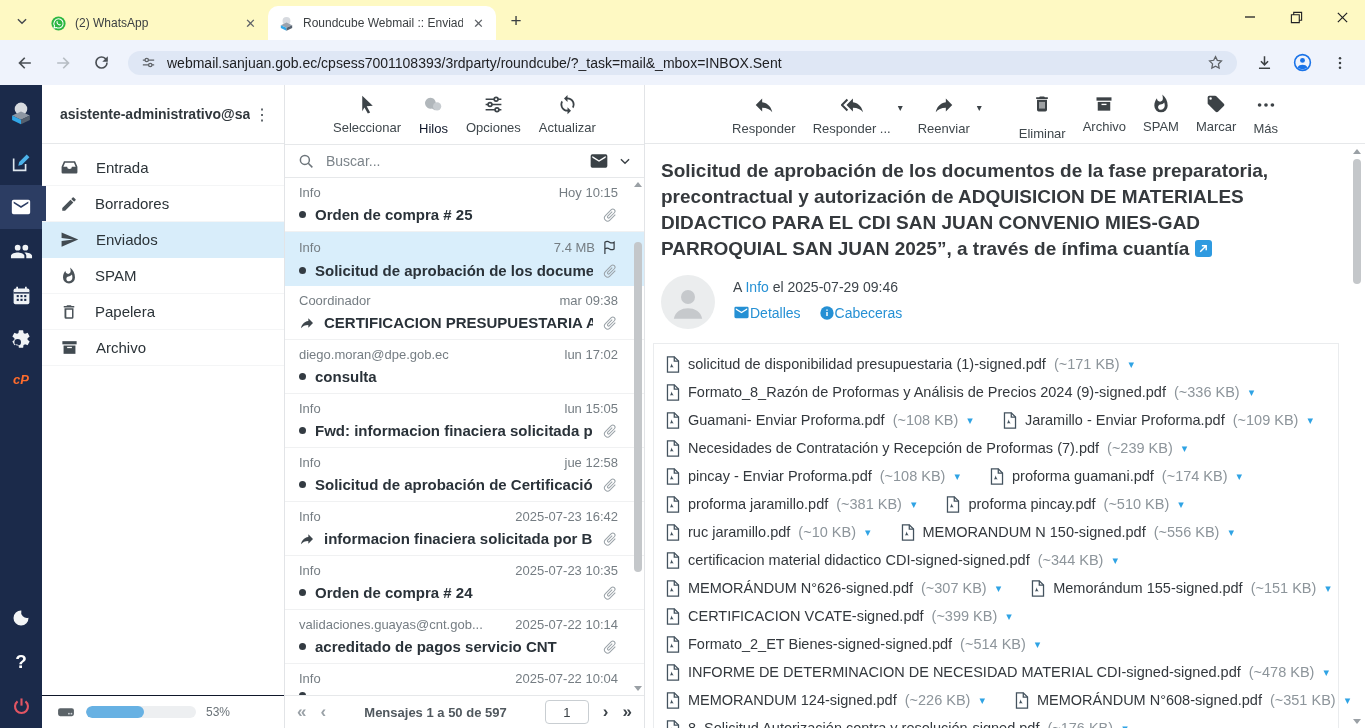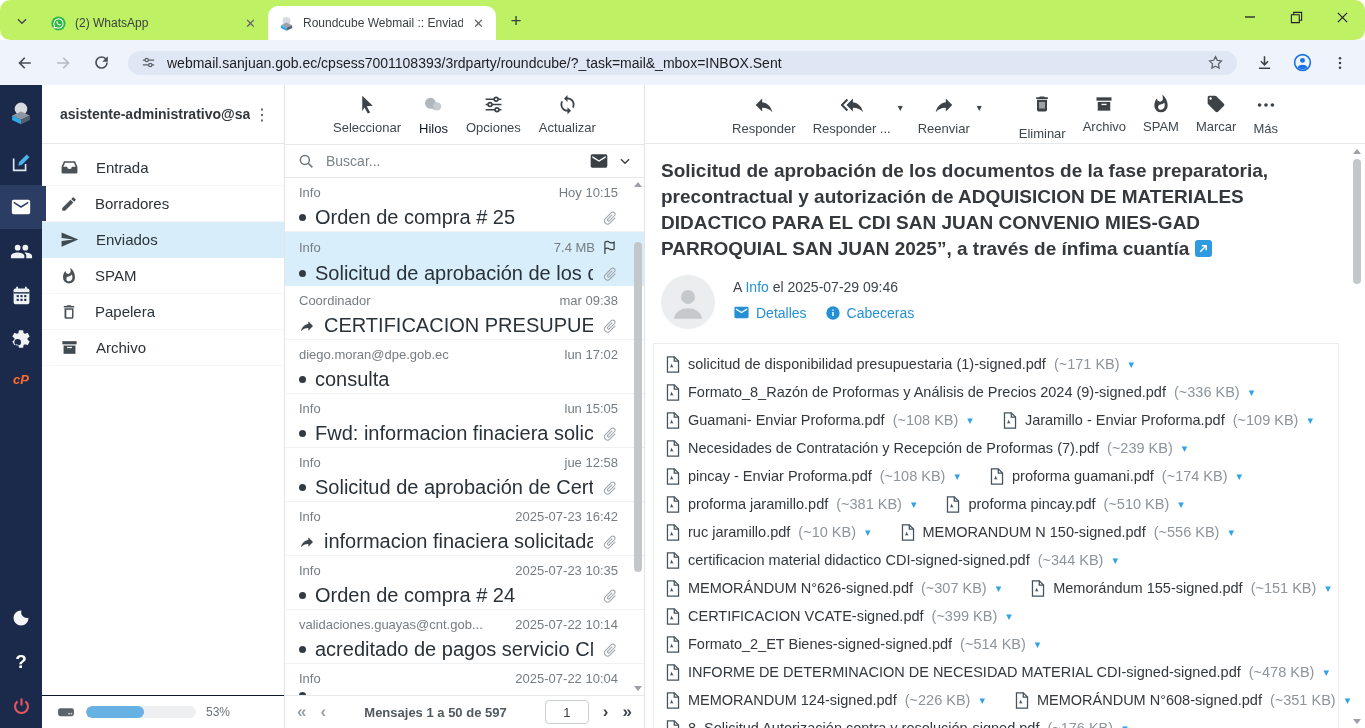--- a/index.html
+++ b/index.html
@@ -1,20 +1,20 @@
 <!DOCTYPE html>
 <html><head>
 <meta charset="utf-8">
 <style>
   html,body{margin:0;padding:0;background:#9aa7bd;font-family:"Liberation Sans",sans-serif;}
   *{box-sizing:border-box;}
   .screen{position:relative;width:1365px;height:728px;background:#fff;overflow:hidden;}
 
   
-  .tabstrip{height:40px;background:#bef264;display:flex;align-items:flex-end;position:relative;border-radius:10px;}
+  .tabstrip{height:40px;background:#fef9c3;display:flex;align-items:flex-end;position:relative;}
   .tabsearch{width:28px;height:28px;margin:0 4px 5px 8px;border-radius:8px;display:flex;align-items:center;justify-content:center;color:#45494e;}
   .tab{display:flex;align-items:center;gap:8px;width:228px;height:34px;padding:0 10px;border-radius:10px 10px 0 0;font-size:12px;color:#3c4043;}
   .tab.active{background:#fff;}
   .tab .tlabel{flex:1;white-space:nowrap;overflow:hidden;}
   .tab .tclose{font-size:13px;color:#5f6368;padding:0 2px;}
   .newtab{width:28px;height:28px;margin:0 0 5px 6px;display:flex;align-items:center;justify-content:center;font-size:19px;color:#3c4043;}
   .wincontrols{position:absolute;right:0;top:0;height:34px;display:flex;}
   .wc{width:46px;height:34px;display:flex;align-items:center;justify-content:center;color:#202124;font-size:13px;}
   .navbar{height:45px;background:#eff3fc;display:flex;align-items:center;padding:0 8px;gap:4px;}
   .navbtn{width:34px;height:34px;display:flex;align-items:center;justify-content:center;border-radius:50%;}
@@ -56,21 +56,21 @@
   .searchrow input::placeholder{color:#7c848a;}
   .msgarea{flex:1;overflow:hidden;position:relative;}
   .msg{height:54px;padding:7px 26px 0 14px;border-bottom:1px solid #f0f1f2;}
   .msg.selected{background:#d9eefb;border-bottom-color:#d9eefb;}
   .m-r1{display:flex;align-items:center;font-size:13px;color:#757d83;gap:6px;}
   .m-sender{flex:1;white-space:nowrap;overflow:hidden;}
   .m-flag{color:#343b41;}
   .m-r2{display:flex;align-items:center;margin-top:6px;gap:9px;}
   .m-dot{width:7px;height:7px;border-radius:50%;background:#333b42;flex:0 0 7px;}
   .m-fwd{color:#3e464c;flex:0 0 16px;}
-  .m-subject{flex:1;font-size:20px;color:#2a3239;white-space:nowrap;overflow:hidden;}
+  .m-subject{flex:1;font-size:15px;color:#2a3239;white-space:nowrap;overflow:hidden;font-weight:bold;}
   .m-clip{color:#9aa2a8;transform:rotate(45deg);}
   .vscroll{position:absolute;right:1px;top:2px;bottom:2px;width:10px;}
   .vthumb{position:absolute;left:1px;width:8px;background:#c4c7ca;border-radius:4px;}
   .varrow{position:absolute;left:1px;width:0;height:0;border-left:4px solid transparent;border-right:4px solid transparent;}
   .pager{height:33px;border-top:1px solid #e6e8ea;display:flex;align-items:center;padding:0 12px;gap:14px;}
   .pbtn{font-size:17px;font-weight:bold;color:#3e454b;}
   .pbtn.dim{color:#9aa1a7;}
   .psum{flex:1;text-align:center;font-size:13px;font-weight:bold;color:#50585e;}
   .pagebox{width:44px;height:24px;border:1px solid #c9ced2;border-radius:4px;display:flex;align-items:center;justify-content:center;font-size:13px;color:#3b4247;}
 
@@ -80,21 +80,21 @@
   .gap-l{margin-left:22px;gap:12px;}
   .rbody{flex:1;padding:14px 26px 0 16px;overflow:hidden;}
   .subject{width:652px;font-size:19px;line-height:26px;font-weight:bold;color:#35393d;}
   .extlink{display:inline-block;width:17px;height:17px;background:#2e9ae0;border-radius:3px;position:relative;top:2px;margin-left:6px;}
   .extlink svg{position:absolute;left:2px;top:2px;color:#fff;}
   .metarow{display:flex;margin-top:13px;align-items:flex-start;gap:18px;}
   .avatar{width:54px;height:54px;border-radius:50%;background:#ebedee;display:flex;align-items:center;justify-content:center;color:#c3c7ca;overflow:hidden;}
   .metatxt{padding-top:4px;font-size:14px;color:#3e454b;}
   .blue{color:#2590d4;}
   .metalinks{margin-top:9px;display:flex;gap:18px;align-items:center;font-size:14px;}
-  .mlink{display:flex;align-items:center;gap:6px;color:#2590d4;}
+  .mlink{display:flex;align-items:center;color:#2590d4;}
   .attbox{margin-top:14px;margin-left:-8px;border:1px solid #eaecee;border-bottom:0;padding:6px 0 0 12px;height:400px;}
   .att-row{height:28px;display:flex;align-items:center;gap:30px;}
   .attchip{display:flex;align-items:center;gap:8px;white-space:nowrap;}
   .a-ico{color:#43525e;flex:0 0 14px;}
   .a-name{font-size:14.5px;color:#33383d;}
   .a-size{font-size:14.5px;color:#8d959b;}
   .a-caret{font-size:11px;color:#2fa3e4;margin-left:1px;}
 </style>
 </head>
 <body>

